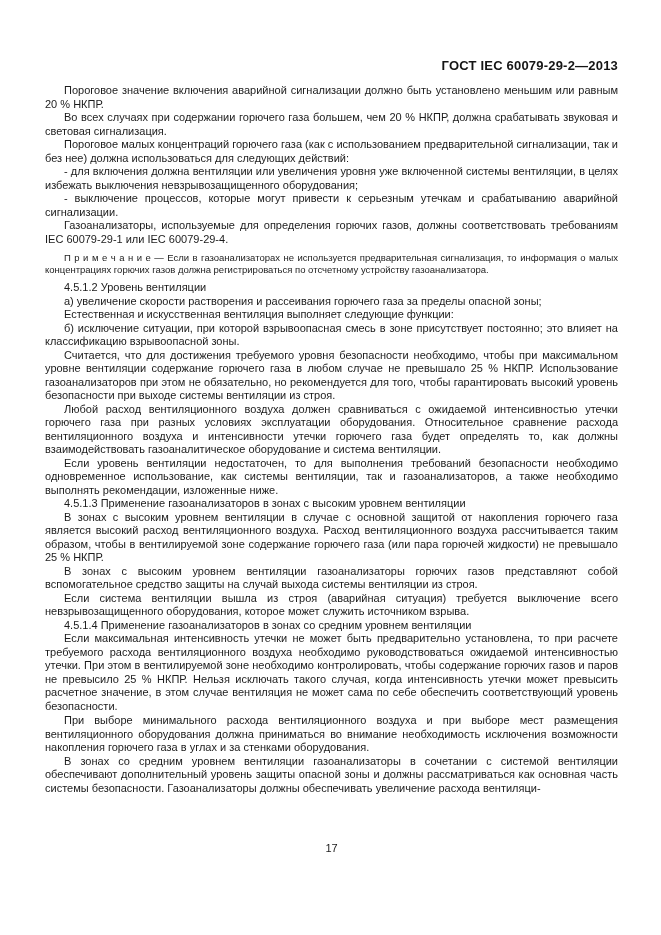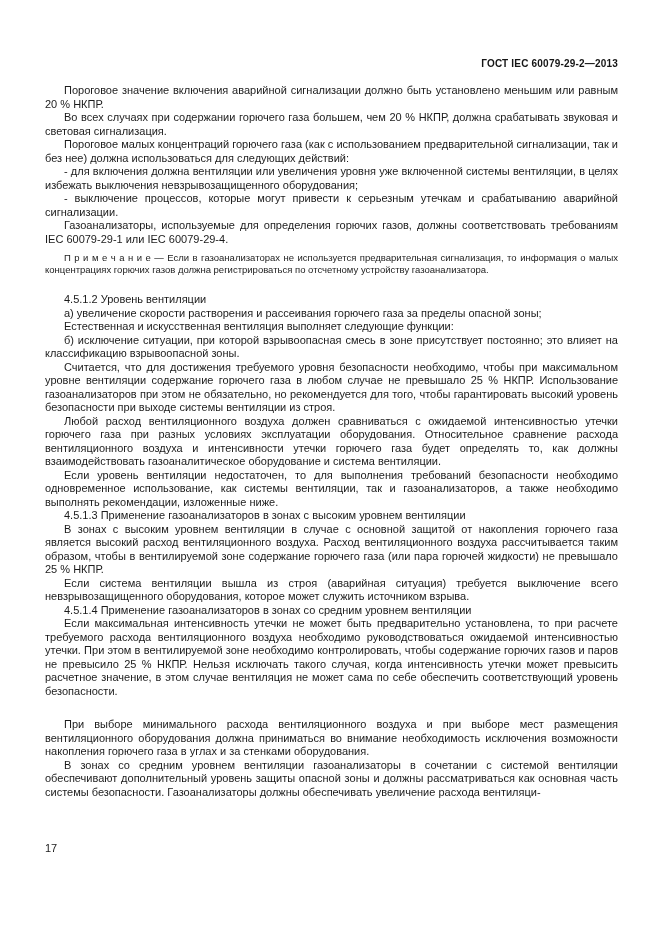--- a/index.html
+++ b/index.html
@@ -16,21 +16,21 @@
     color: #1b1b1b;
     overflow: hidden;
     box-sizing: border-box;
   }
   .doc-header {
     position: absolute;
     top: 58px;
     left: 45px;
     width: 573px;
     text-align: right;
-    font-size: 10px;
+    font-size: 13px;
     font-weight: bold;
     letter-spacing: 0.2px;
     color: #151515;
   }
   .doc-content {
     position: absolute;
     top: 84px;
     left: 45px;
     width: 573px;
     text-align: justify;
@@ -41,32 +41,32 @@
     margin: 0;
     font-size: 11px;
     line-height: 13.5px;
     text-indent: 19px;
     text-align: justify;
   }
   .para.note {
     font-size: 9.5px;
     line-height: 11.7px;
     margin-top: 6px;
-    margin-bottom: 18px;
+    margin-bottom: 6px;
     color: #222222;
   }
   .para.gap {
-    margin-top: 20px;
+    margin-top: 1px;
   }
   .page-number {
     position: absolute;
     top: 842px;
     left: 45px;
     width: 573px;
-    text-align: left;
+    text-align: center;
     font-size: 11px;
     color: #1b1b1b;
   }
 </style>
 </head>
 <body>
 
 <div class="page">
   <div class="doc-header">ГОСТ IEC 60079-29-2—2013</div>
 
@@ -80,20 +80,21 @@
       <p class="para note">П р и м е ч а н и е — Если в газоанализаторах не используется предварительная сигнализация, то информация о малых концентрациях горючих газов должна регистрироваться по отсчетному устройству газоанализатора.</p>
       <p class="para body">4.5.1.2 Уровень вентиляции</p>
       <p class="para body">а) увеличение скорости растворения и рассеивания горючего газа за пределы опасной зоны;</p>
       <p class="para body">Естественная и искусственная вентиляция выполняет следующие функции:</p>
       <p class="para body">б) исключение ситуации, при которой взрывоопасная смесь в зоне присутствует постоянно; это влияет на классификацию взрывоопасной зоны.</p>
       <p class="para body">Считается, что для достижения требуемого уровня безопасности необходимо, чтобы при максимальном уровне вентиляции содержание горючего газа в любом случае не превышало 25 % НКПР. Использование газоанализаторов при этом не обязательно, но рекомендуется для того, чтобы гарантировать высокий уровень безопасности при выходе системы вентиляции из строя.</p>
       <p class="para body">Любой расход вентиляционного воздуха должен сравниваться с ожидаемой интенсивностью утечки горючего газа при разных условиях эксплуатации оборудования. Относительное сравнение расхода вентиляционного воздуха и интенсивности утечки горючего газа будет определять то, как должны взаимодействовать газоаналитическое оборудование и система вентиляции.</p>
       <p class="para body">Если уровень вентиляции недостаточен, то для выполнения требований безопасности необходимо одновременное использование, как системы вентиляции, так и газоанализаторов, а также необходимо выполнять рекомендации, изложенные ниже.</p>
       <p class="para body">4.5.1.3 Применение газоанализаторов в зонах с высоким уровнем вентиляции</p>
       <p class="para body">В зонах с высоким уровнем вентиляции в случае с основной защитой от накопления горючего газа является высокий расход вентиляционного воздуха. Расход вентиляционного воздуха рассчитывается таким образом, чтобы в вентилируемой зоне содержание горючего газа (или пара горючей жидкости) не превышало 25 % НКПР.</p>
+      <p class="para body">В зонах с высоким уровнем вентиляции газоанализаторы горючих газов представляют собой вспомогательное средство защиты на случай выхода системы вентиляции из строя.</p>
       <p class="para body">Если система вентиляции вышла из строя (аварийная ситуация) требуется выключение всего невзрывозащищенного оборудования, которое может служить источником взрыва.</p>
       <p class="para body">4.5.1.4 Применение газоанализаторов в зонах со средним уровнем вентиляции</p>
       <p class="para body">Если максимальная интенсивность утечки не может быть предварительно установлена, то при расчете требуемого расхода вентиляционного воздуха необходимо руководствоваться ожидаемой интенсивностью утечки. При этом в вентилируемой зоне необходимо контролировать, чтобы содержание горючих газов и паров не превысило 25 % НКПР. Нельзя исключать такого случая, когда интенсивность утечки может превысить расчетное значение, в этом случае вентиляция не может сама по себе обеспечить соответствующий уровень безопасности.</p>
       <p class="para body gap">При выборе минимального расхода вентиляционного воздуха и при выборе мест размещения вентиляционного оборудования должна приниматься во внимание необходимость исключения возможности накопления горючего газа в углах и за стенками оборудования.</p>
       <p class="para body">В зонах со средним уровнем вентиляции газоанализаторы в сочетании с системой вентиляции обеспечивают дополнительный уровень защиты опасной зоны и должны рассматриваться как основная часть системы безопасности. Газоанализаторы должны обеспечивать увеличение расхода вентиляци-</p>
     </div>
 
   <div class="page-number">17</div>
 </div>
 

